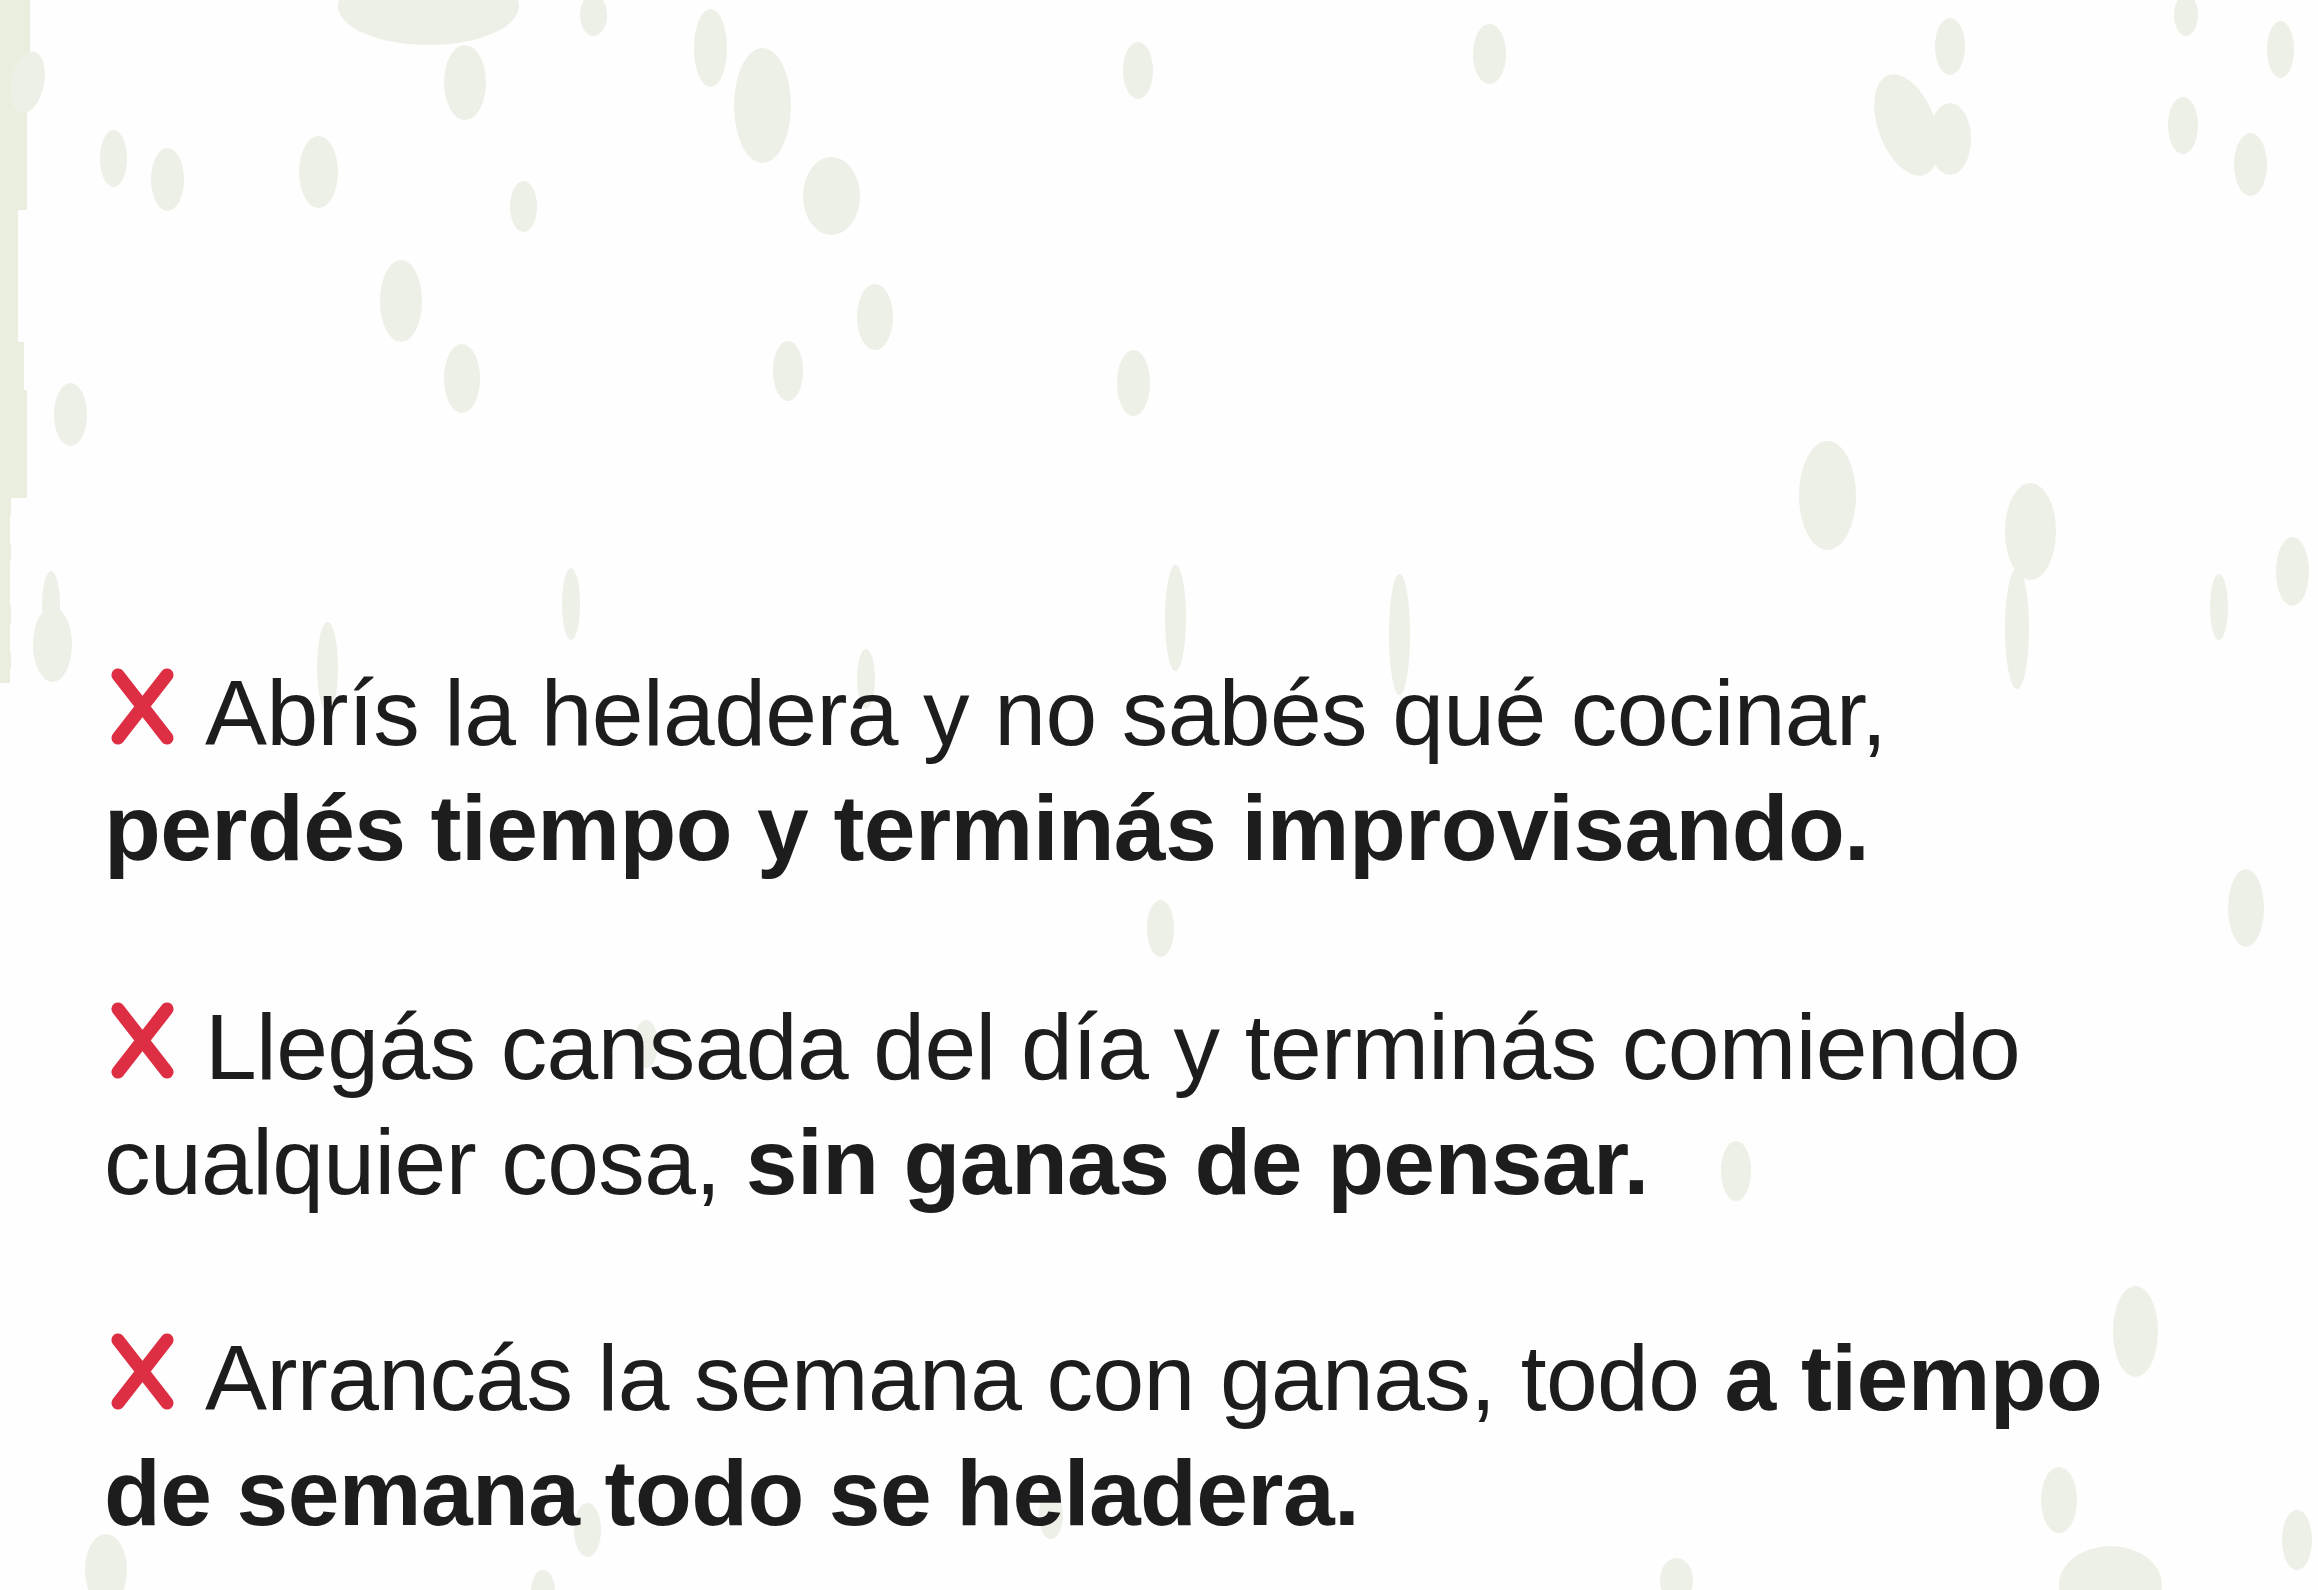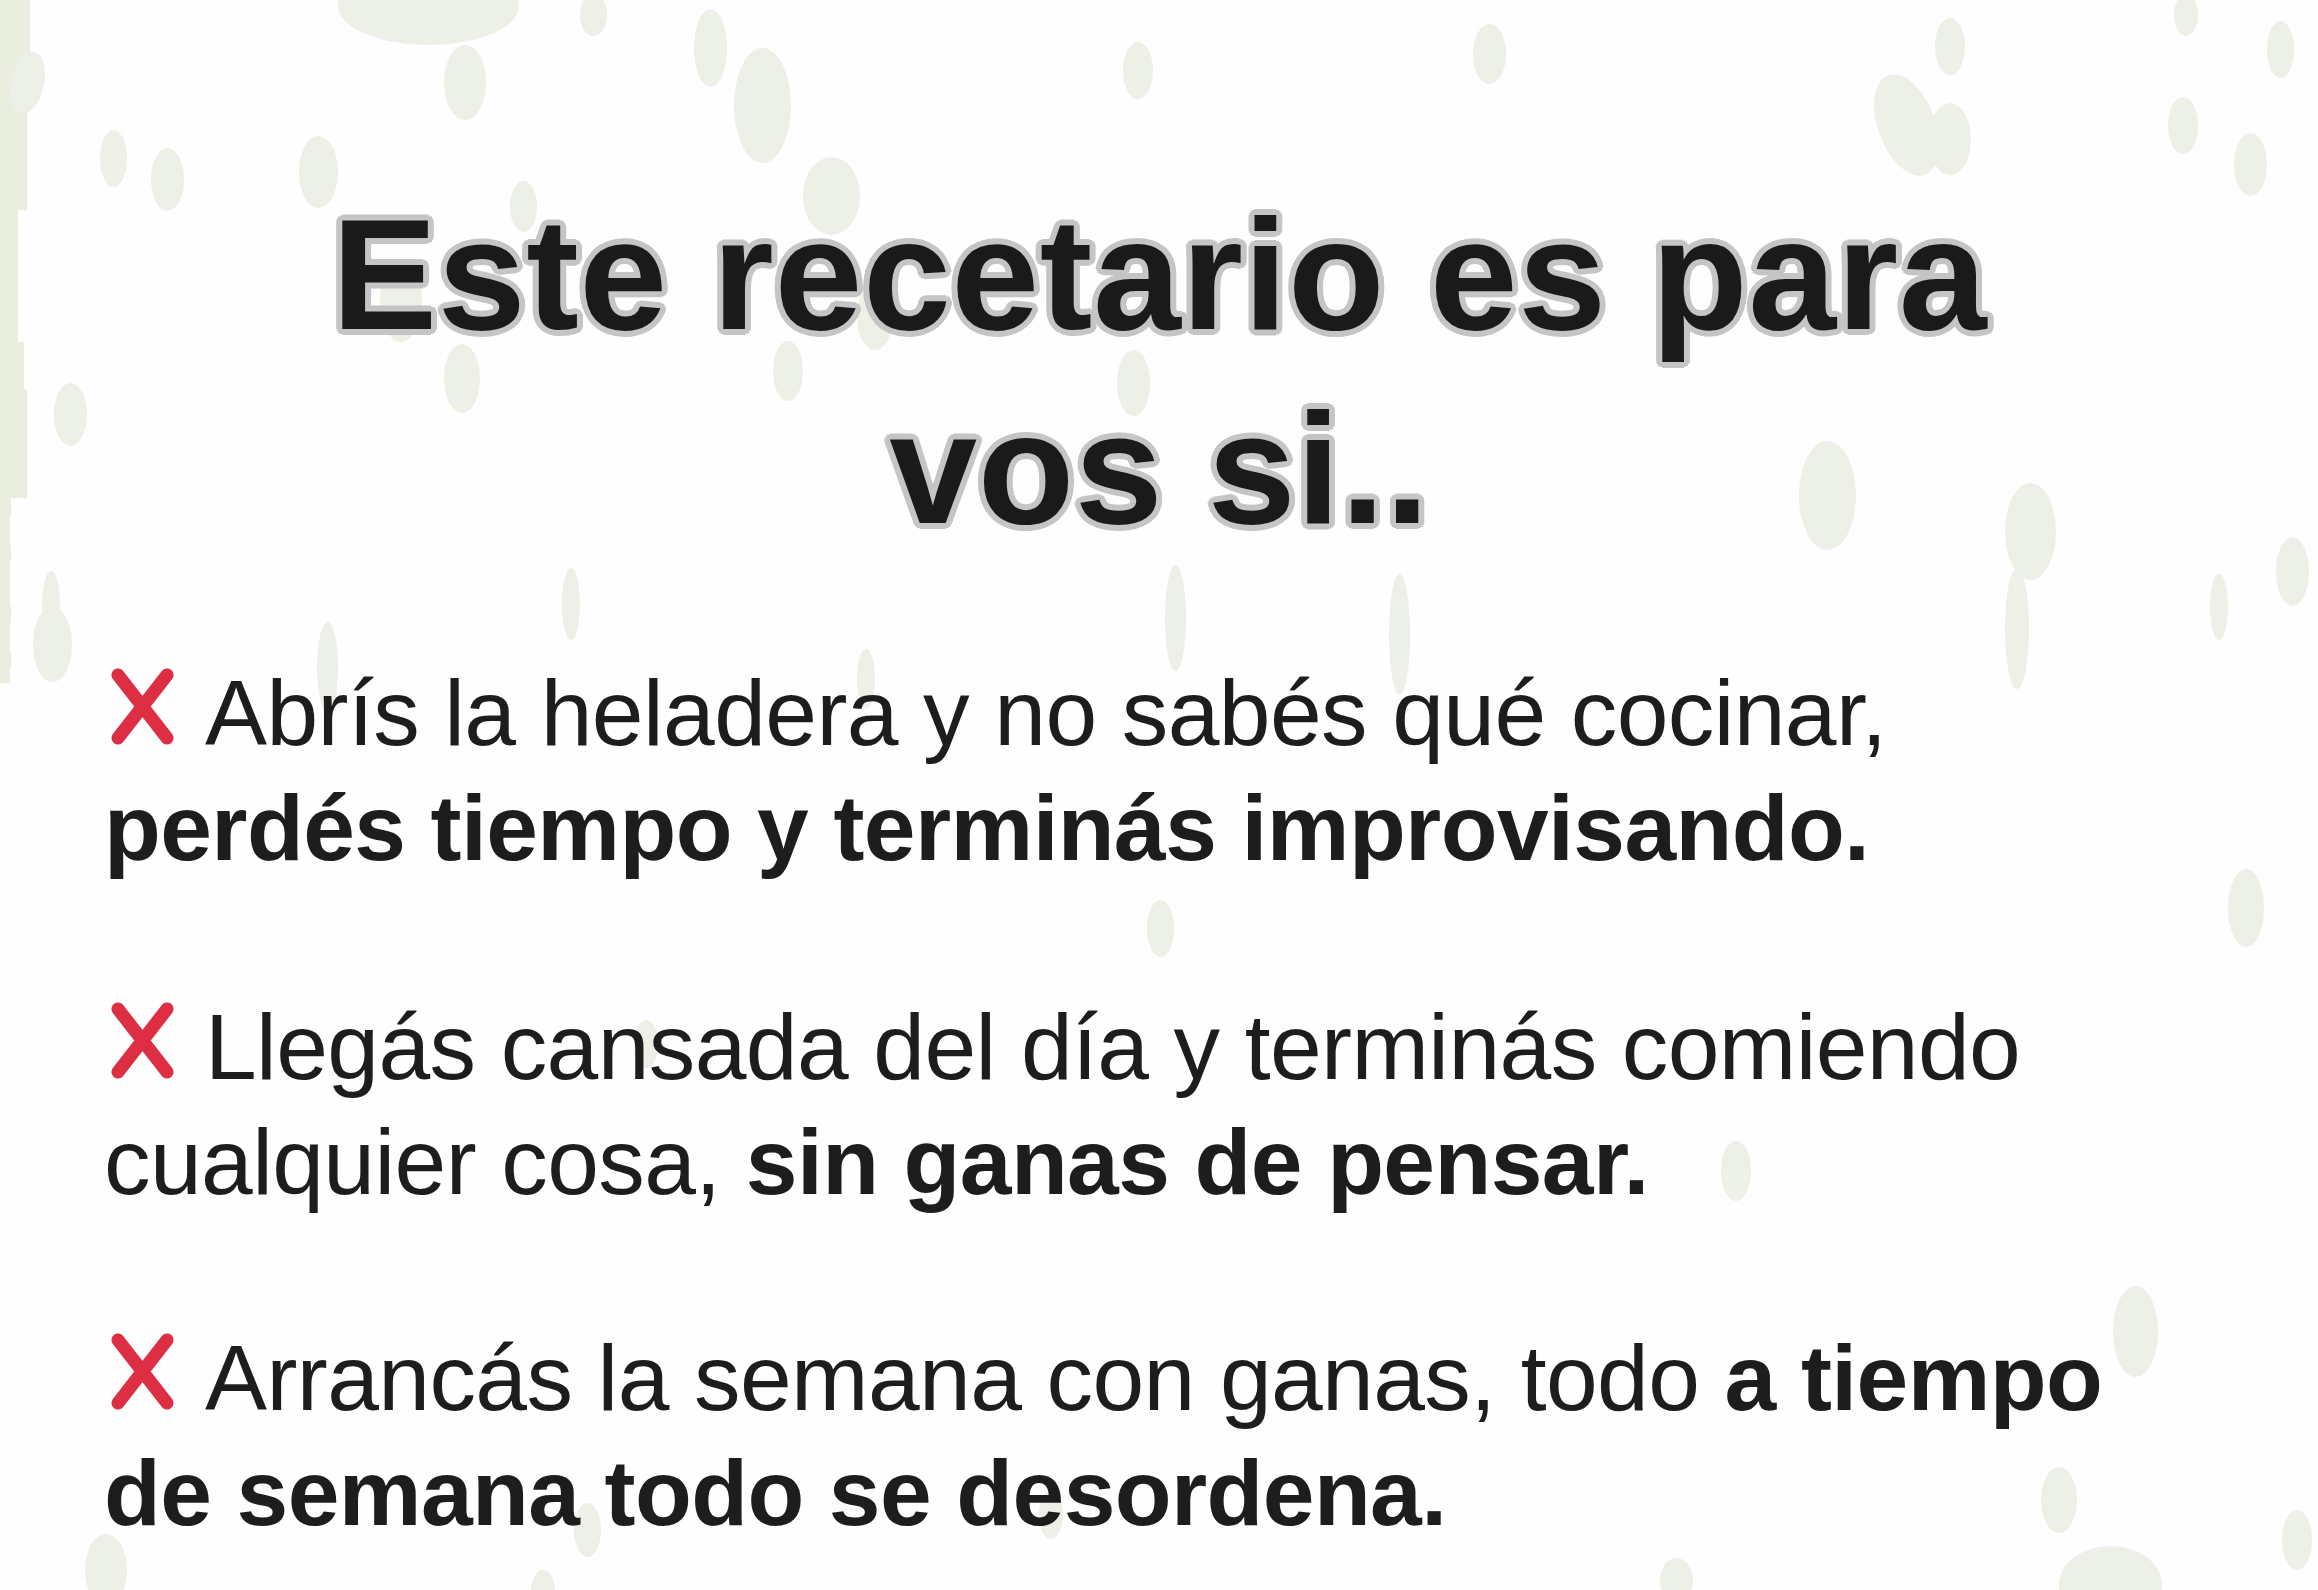--- a/index.html
+++ b/index.html
@@ -110,34 +110,33 @@
     <div class="b2" style="left:266px;top:543px;width:9.7px;height:14.5px;"></div>
     <div class="b2" style="left:1057px;top:531px;width:9.7px;height:14.5px;"></div>
     <div class="b2" style="left:1540px;top:652px;width:9.7px;height:15.7px;"></div>
     <div class="b2" style="left:1842px;top:785px;width:11px;height:17px;"></div>
     <div class="b2" style="left:423px;top:906px;width:9.7px;height:14.5px;"></div>
     <div class="b2" style="left:906px;top:1268px;width:9.7px;height:15.7px;"></div>
     <div class="b2" style="left:1479px;top:1419px;width:11px;height:15.7px;"></div>
     <div class="b2" style="left:1902px;top:1026px;width:9.7px;height:14.5px;"></div>
   </div>
 
-  <h1 class="title"><span>Este recetario es para</span><br><span>vos si..</span></h1>
 
   <p class="bullet" style="top:656px;">
     <svg class="xmark" viewBox="0 0 44 50" aria-hidden="true">
       <path d="M8 7 L36 43 M36 7 L8 43" stroke="#dd2e44" stroke-width="7.5" stroke-linecap="round" fill="none"></path>
     </svg><span class="line"><span>Abrís la heladera y no sabés qué cocinar,</span></span><br><span class="line"><b>perdés tiempo y terminás improvisando.</b></span>
   </p>
 
   <p class="bullet" style="top:990px;">
     <svg class="xmark" viewBox="0 0 44 50" aria-hidden="true">
       <path d="M8 7 L36 43 M36 7 L8 43" stroke="#dd2e44" stroke-width="7.5" stroke-linecap="round" fill="none"></path>
     </svg><span class="line"><span>Llegás cansada del día y terminás comiendo</span></span><br><span class="line"><span>cualquier cosa, </span><b>sin ganas de pensar.</b></span>
   </p>
 
   <p class="bullet" style="top:1321px;">
     <svg class="xmark" viewBox="0 0 44 50" aria-hidden="true">
       <path d="M8 7 L36 43 M36 7 L8 43" stroke="#dd2e44" stroke-width="7.5" stroke-linecap="round" fill="none"></path>
-    </svg><span class="line"><span>Arrancás la semana con ganas, todo </span><b>a tiempo</b></span><br><span class="line"><b>de semana todo se desordena.</b></span>
+    </svg><span class="line"><span>Arrancás la semana con ganas, todo </span><b>a tiempo</b></span><br><span class="line"><b>de semana todo se heladera.</b></span>
   </p>
 
 </div>
 
 
 </body></html>

